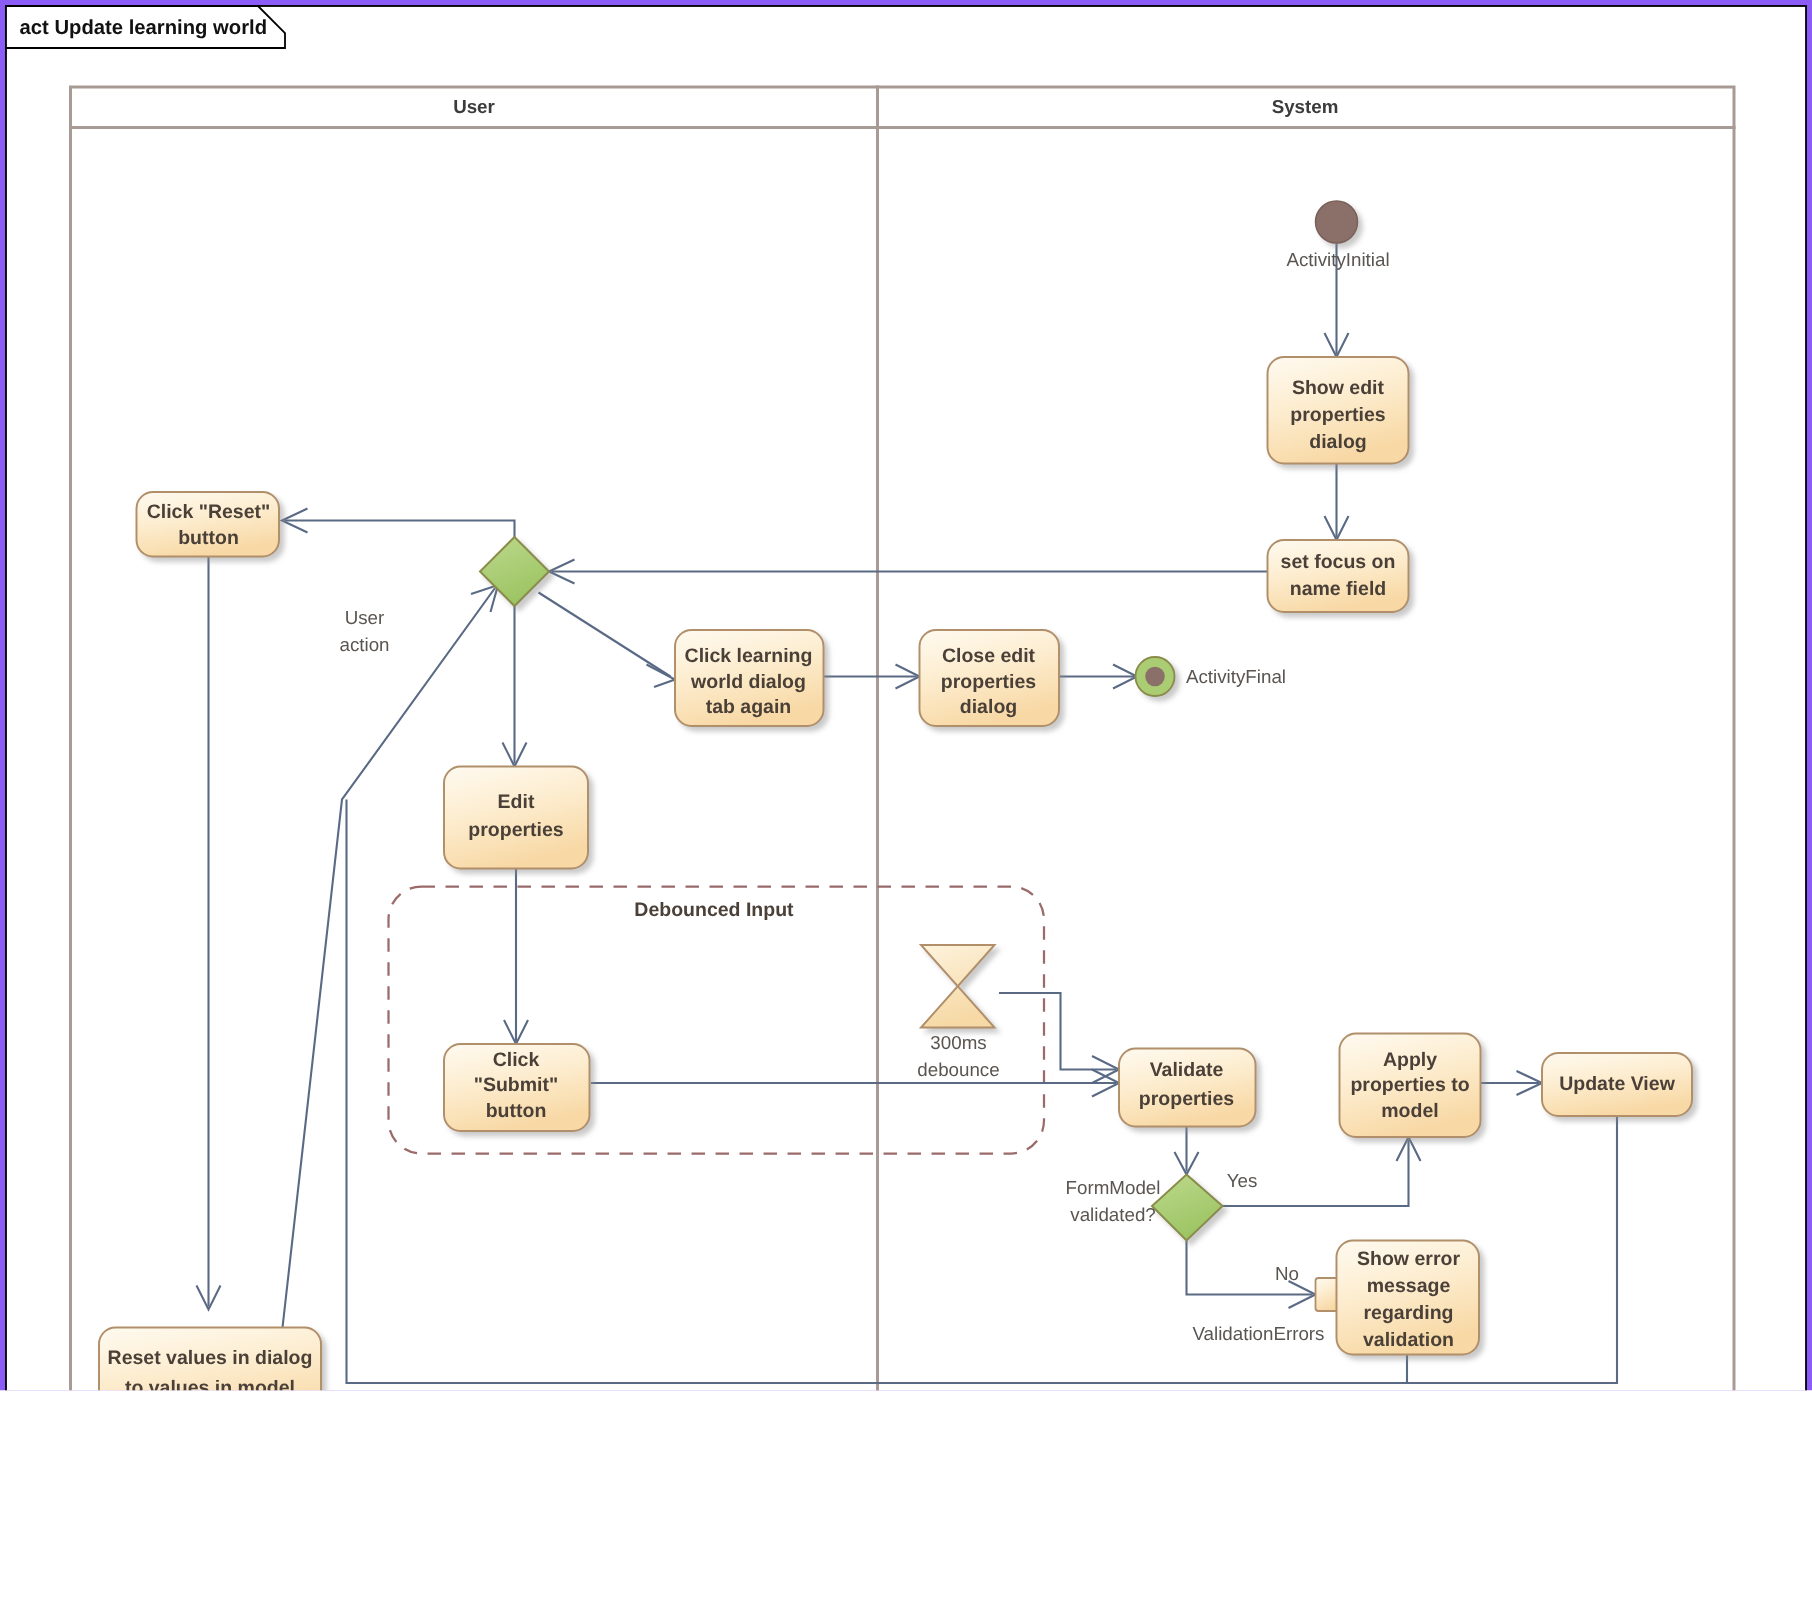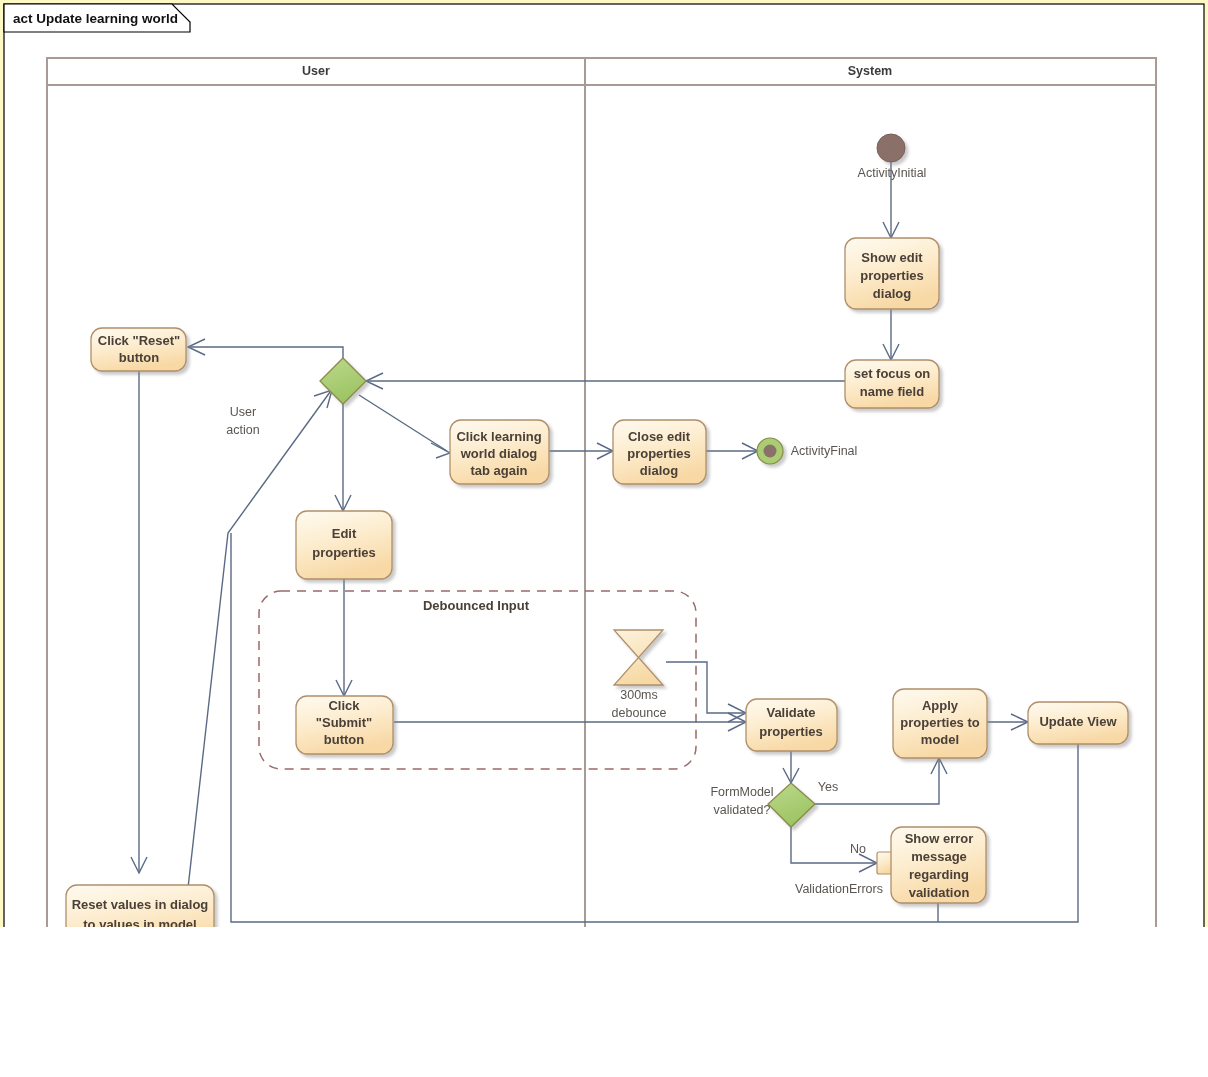--- a/index.html
+++ b/index.html
@@ -5,21 +5,21 @@
   html, body {
     margin: 0;
     padding: 0;
     background: #ffffff;
     font-family: "Liberation Sans", sans-serif;
   }
   #canvas {
     position: relative;
     width: 1208px;
     height: 927px;
-    background: #fef9c3;
+    background: #8b5cf6;
     overflow: hidden;
   }
   svg.diagram {
     position: absolute;
     left: 0;
     top: 0;
     width: 1208px;
     height: 1077px;
   }
   .node-label {

